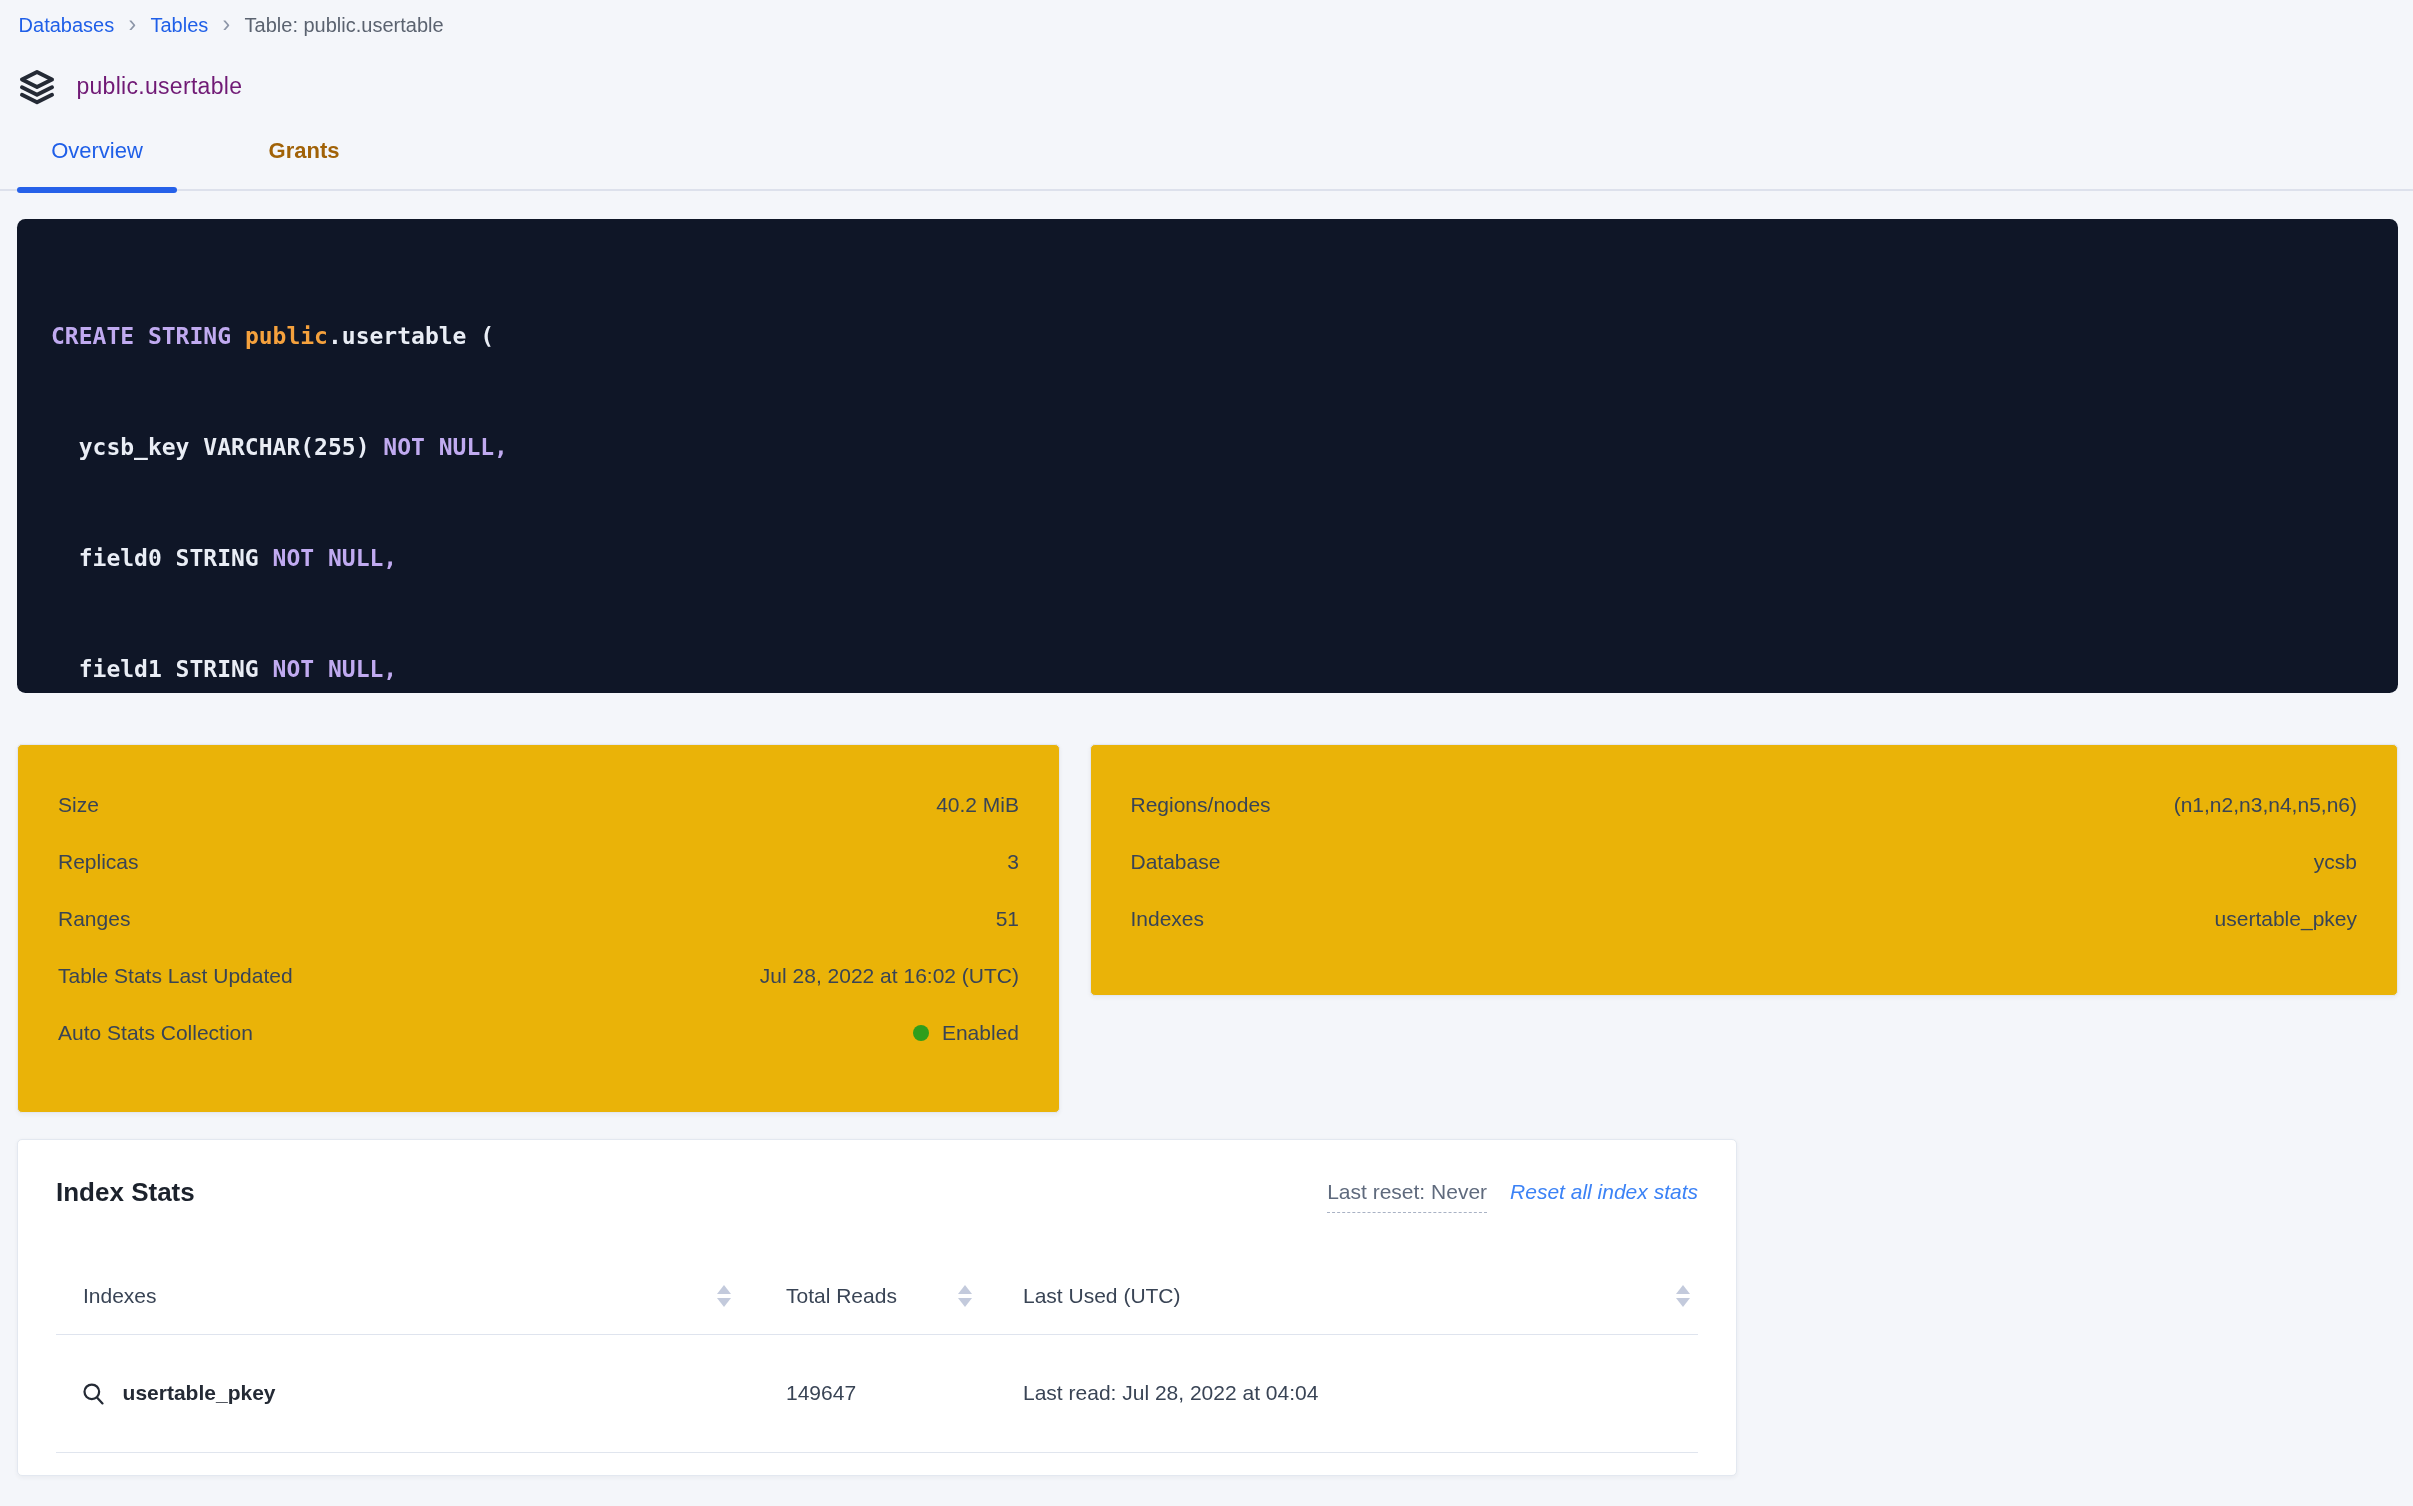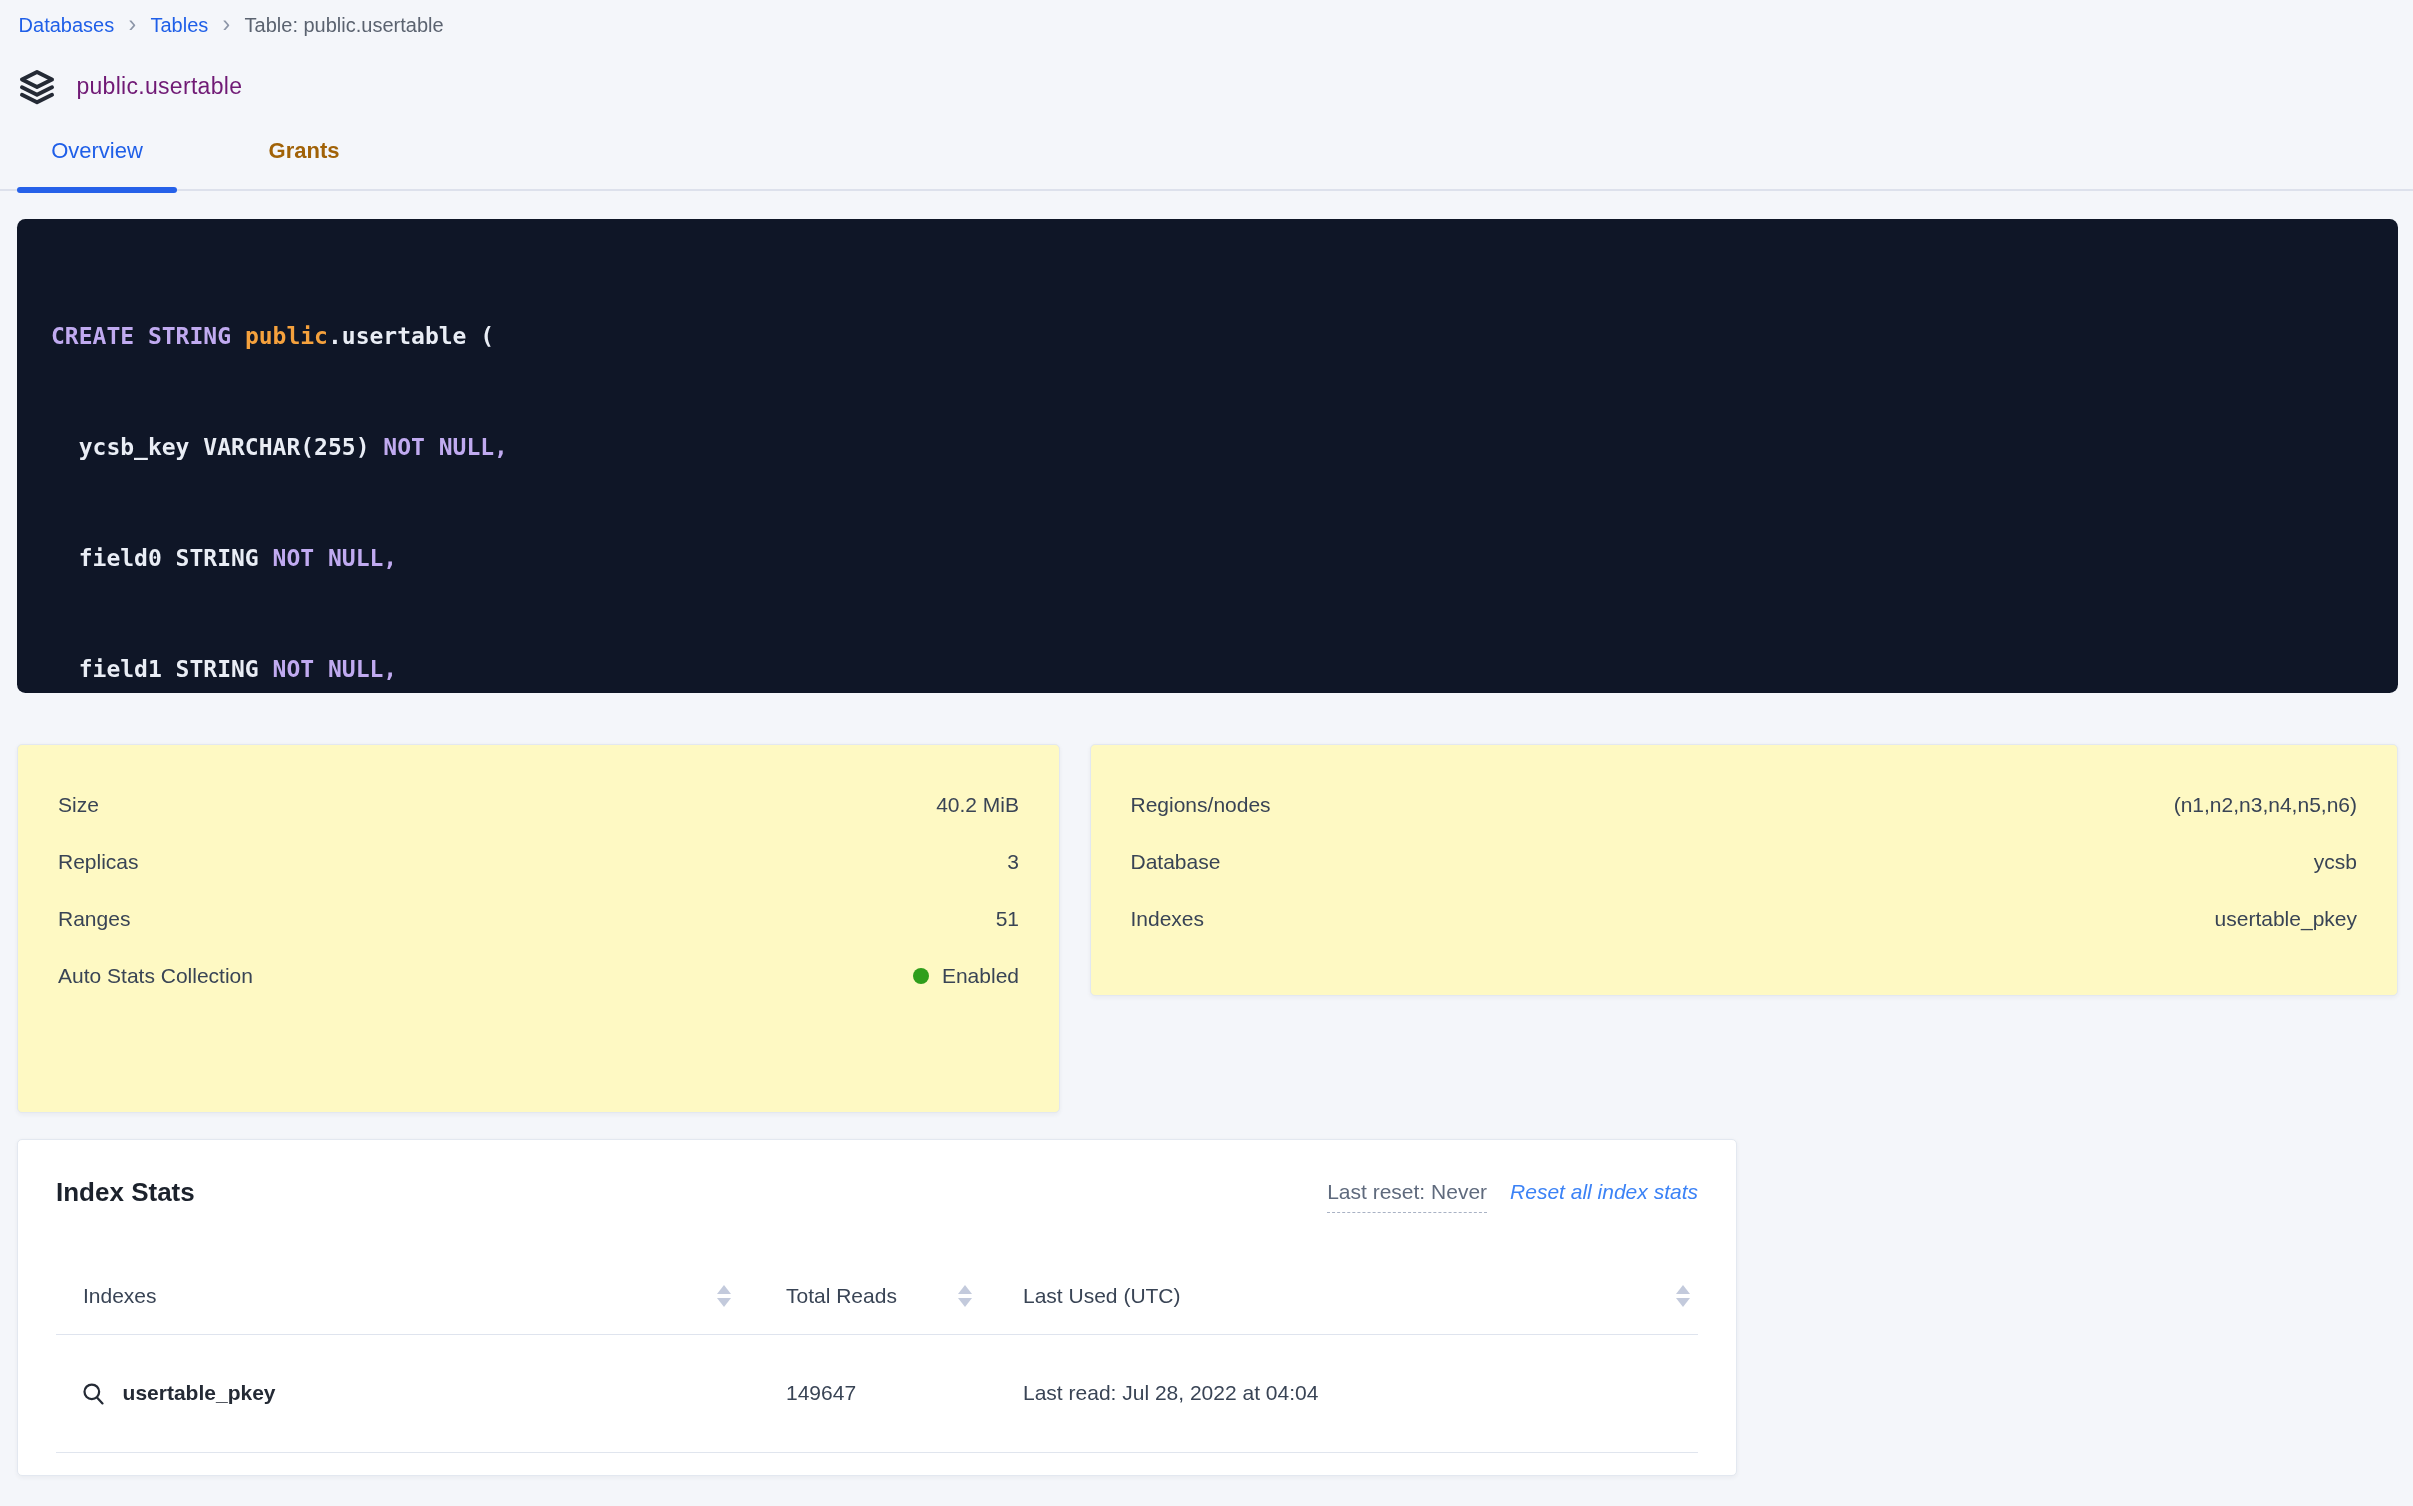--- a/index.html
+++ b/index.html
@@ -40,21 +40,21 @@
     font-family:"DejaVu Sans Mono", monospace;
     font-size:23px; font-weight:700; line-height:37px;
     white-space:pre;
   }
   .tok-kw    { color:#c0aaf0; }
   .tok-ident { color:#f5a13d; }
   .tok-plain { color:#e9edf5; }
 
   
   .cards-row { display:flex; align-items:flex-start; gap:29.5px; margin:51px 15px 0 17px; }
-  .card { background:#fef9c3; border:0.8px solid #e3e8f0; border-radius:5px;
+  .card { background:#eab308; border:0.8px solid #e3e8f0; border-radius:5px;
           box-shadow:0 1.7px 4.2px rgba(36,42,53,0.05); }
   .card-left  { width:1043px; height:369px; padding:32px 40px 0 40px; }
   .card-right { flex:1; height:252px; padding:32px 40px 0 40px; }
   .stat-row { display:flex; justify-content:space-between; align-items:center;
               height:57px; font-size:21px; color:#394455; }
   .stat-value { text-align:right; display:flex; align-items:center; }
   .status-dot { width:16px; height:16px; border-radius:50%; background:#2f9e1c;
                 display:inline-block; margin-right:12.6px; }
 
   
@@ -142,20 +142,24 @@
     </div>
     <div class="stat-row">
       <span>Replicas</span>
       <span class="stat-value">3</span>
     </div>
     <div class="stat-row">
       <span>Ranges</span>
       <span class="stat-value">51</span>
     </div>
     <div class="stat-row">
+      <span>Table Stats Last Updated</span>
+      <span class="stat-value">Jul 28, 2022 at 16:02 (UTC)</span>
+    </div>
+    <div class="stat-row">
       <span>Auto Stats Collection</span>
       <span class="stat-value">
         <span class="status-dot"></span>
         <span>Enabled</span>
       </span>
     </div>
   </div>
 
   <div class="card card-right">
     <div class="stat-row">

